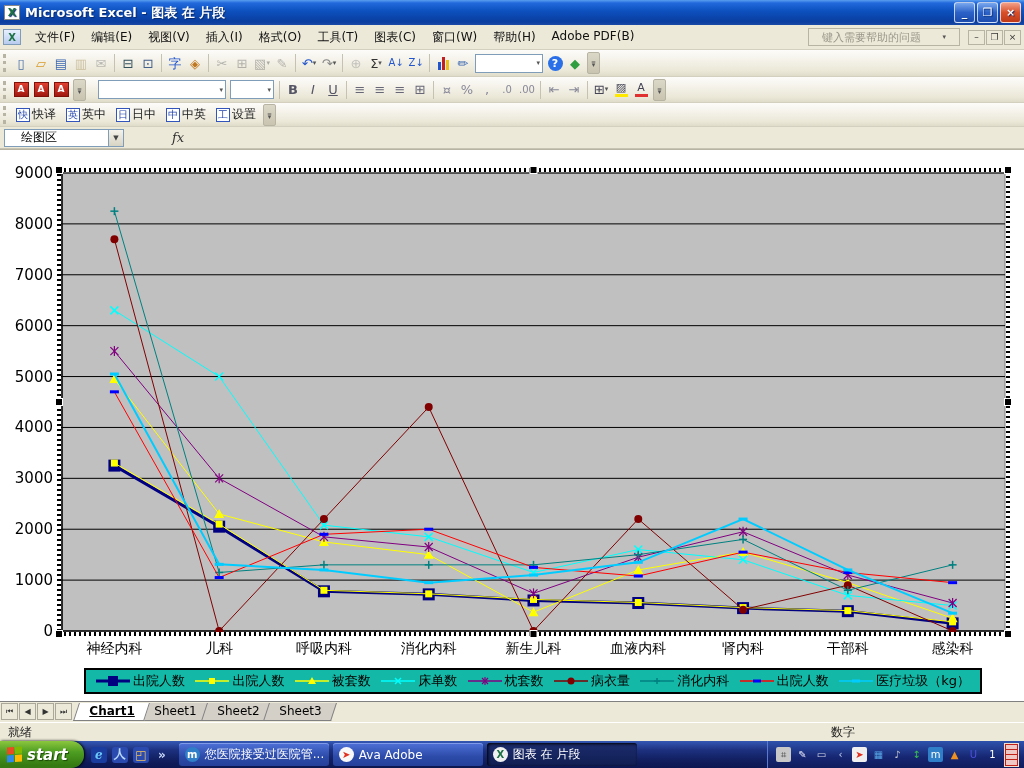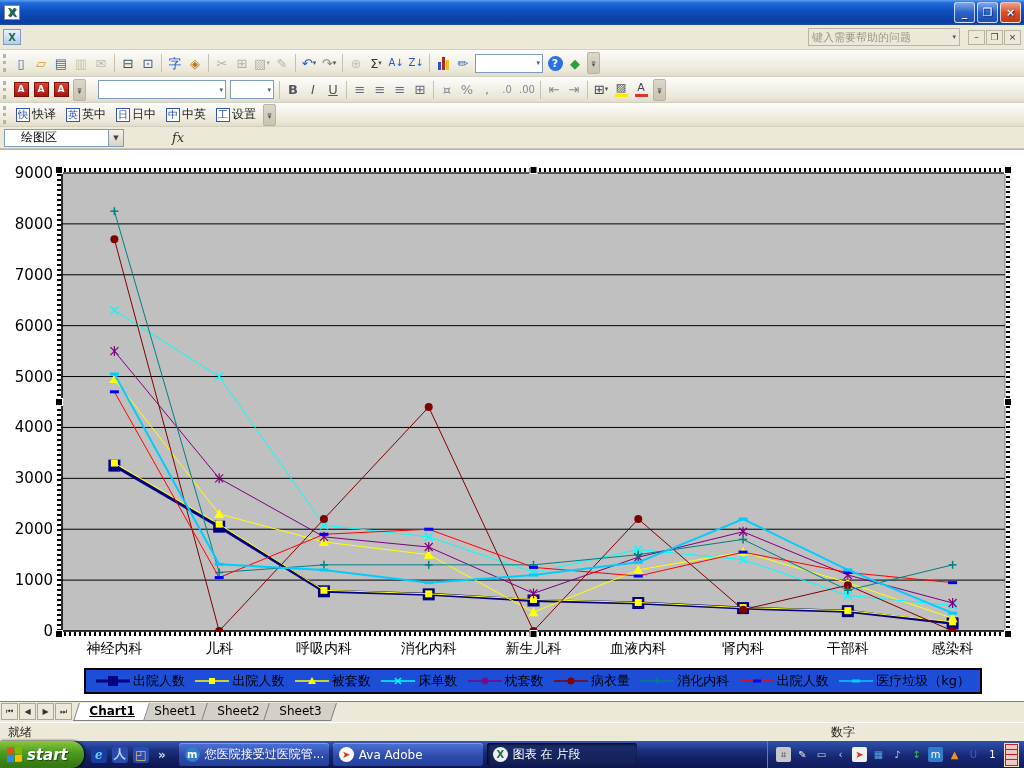--- a/index.html
+++ b/index.html
@@ -19,21 +19,21 @@
     display:flex;align-items:center;justify-content:center;line-height:1}
   .tbbtn.close{background:linear-gradient(#F2A088,#D8502A 50%,#C03A18)}
 
   
   .menubar{position:absolute;left:0;top:25px;width:1024px;height:25px;background:#ECE9D8;
     display:flex;align-items:center;border-bottom:1px solid #D4D0C0;font-size:12px;color:#111}
   .menu-doc-ico{width:18px;height:16px;margin:0 6px 0 3px;background:linear-gradient(#E8F0FF,#B8CCF0);
     border:1px solid #7F9DB9;display:flex;align-items:center;justify-content:center;color:#1D7044;font-size:10px;font-weight:bold}
   .menu-item{padding:3px 8px;white-space:nowrap}
   .helpbox{margin-left:auto;width:152px;height:18px;border:1px solid #B8B4A4;background:#ECE9D8;
-    color:#9A968A;display:flex;align-items:center;padding:0 3px;font-size:11px}
+    color:#9A968A;display:flex;align-items:center;padding:0 13px;font-size:11px}
   .helpbox .drop{margin-left:auto}
   .doc-btns{display:flex;gap:1px;margin:0 3px 0 8px}
   .docbtn{width:17px;height:15px;border:1px solid #B8B4A4;background:#ECE9D8;color:#333;
     font-size:9px;display:flex;align-items:center;justify-content:center;line-height:1}
 
   
   .toolbar{position:absolute;left:0;width:1024px;background:linear-gradient(#FDFCFA,#EBE8D8 80%,#E0DCCA);
     display:flex;align-items:center;border-bottom:1px solid #D4D0C0;font-size:13px}
   #toolbar1{top:50px;height:27px}
   #toolbar2{top:77px;height:26px}
@@ -65,21 +65,21 @@
     display:flex;align-items:center;border-bottom:1px solid #C8C4B4}
   .namebox{width:104px;height:18px;background:#fff;border:1px solid #7F9DB9;border-right:none;
     font-size:12px;display:flex;align-items:center;padding-left:16px;margin-left:4px}
   .nbdrop{width:16px;height:18px;border:1px solid #7F9DB9;background:linear-gradient(#F4F2EA,#D8D4C4);
     display:flex;align-items:center;justify-content:center;font-size:7px;color:#444}
   .fx{margin-left:48px;font-style:italic;font-family:"DejaVu Serif",serif;font-size:13px;color:#333}
 
   
   .sheet{position:absolute;left:0;top:149px;width:1024px;height:552px;background:#fff;border-top:1px solid #B8B4A4}
   #chart{position:absolute;left:0;top:0}
-  #legend{position:absolute;left:84px;top:518px;width:898px;height:26px;border:2px solid #000;background:#1d4ed8;
+  #legend{position:absolute;left:84px;top:518px;width:898px;height:26px;border:2px solid #000;background:#14b8a6;
     display:flex;align-items:center;justify-content:space-between;padding:0 10px;font-size:13px;color:#000}
   .lg-item{display:flex;align-items:center;gap:3px;white-space:nowrap}
 
   
   .tabsbar{position:absolute;left:0;top:701px;width:1024px;height:21px;background:#ECE9D8;
     display:flex;align-items:flex-start;border-top:1px solid #808080}
   .navbtn{width:17px;height:17px;margin:1px 0 0 1px;background:#ECE9D8;border:1px solid #ACA899;
     display:flex;align-items:center;justify-content:center;font-size:8px;color:#333}
   .tab{height:18px;margin-top:1px;padding:1px 12px 0;border:1px solid #808080;border-top:none;
     background:#D4D0C8;transform:skewX(-18deg);margin-left:-6px;font-size:12px}
@@ -115,29 +115,42 @@
   .trayico{width:15px;height:15px;display:flex;align-items:center;justify-content:center;font-size:10px;border-radius:2px}
   .seal{width:15px;height:24px;background:#C02018;border:1px solid #F0E0D0;display:grid;
     grid-template-rows:repeat(4,1fr);gap:1px;padding:1px}
   .seal i{background:rgba(255,255,255,.75);display:block}
 </style>
 </head>
 <body>
 
 <div class="titlebar">
   <span class="xl-ico">X</span>
+  <span>Microsoft Excel - 图表 在 片段</span>
   <span class="tb-btns">
     <span class="tbbtn">_</span>
     <span class="tbbtn">❐</span>
     <span class="tbbtn close">×</span>
   </span>
 </div>
 
 <div class="menubar">
   <span class="menu-doc-ico">X</span>
+  <span id="menu-items" style="display: flex;">
+      <span class="menu-item">文件(F)</span>
+      <span class="menu-item">编辑(E)</span>
+      <span class="menu-item">视图(V)</span>
+      <span class="menu-item">插入(I)</span>
+      <span class="menu-item">格式(O)</span>
+      <span class="menu-item">工具(T)</span>
+      <span class="menu-item">图表(C)</span>
+      <span class="menu-item">窗口(W)</span>
+      <span class="menu-item">帮助(H)</span>
+      <span class="menu-item">Adobe PDF(B)</span>
+    </span>
   <span class="helpbox">
     <span>键入需要帮助的问题</span>
     <span class="drop">▾</span>
   </span>
   <span class="doc-btns" id="doc-btns">
       <span class="docbtn">–</span>
       <span class="docbtn">❐</span>
       <span class="docbtn">×</span>
     </span>
 </div>

